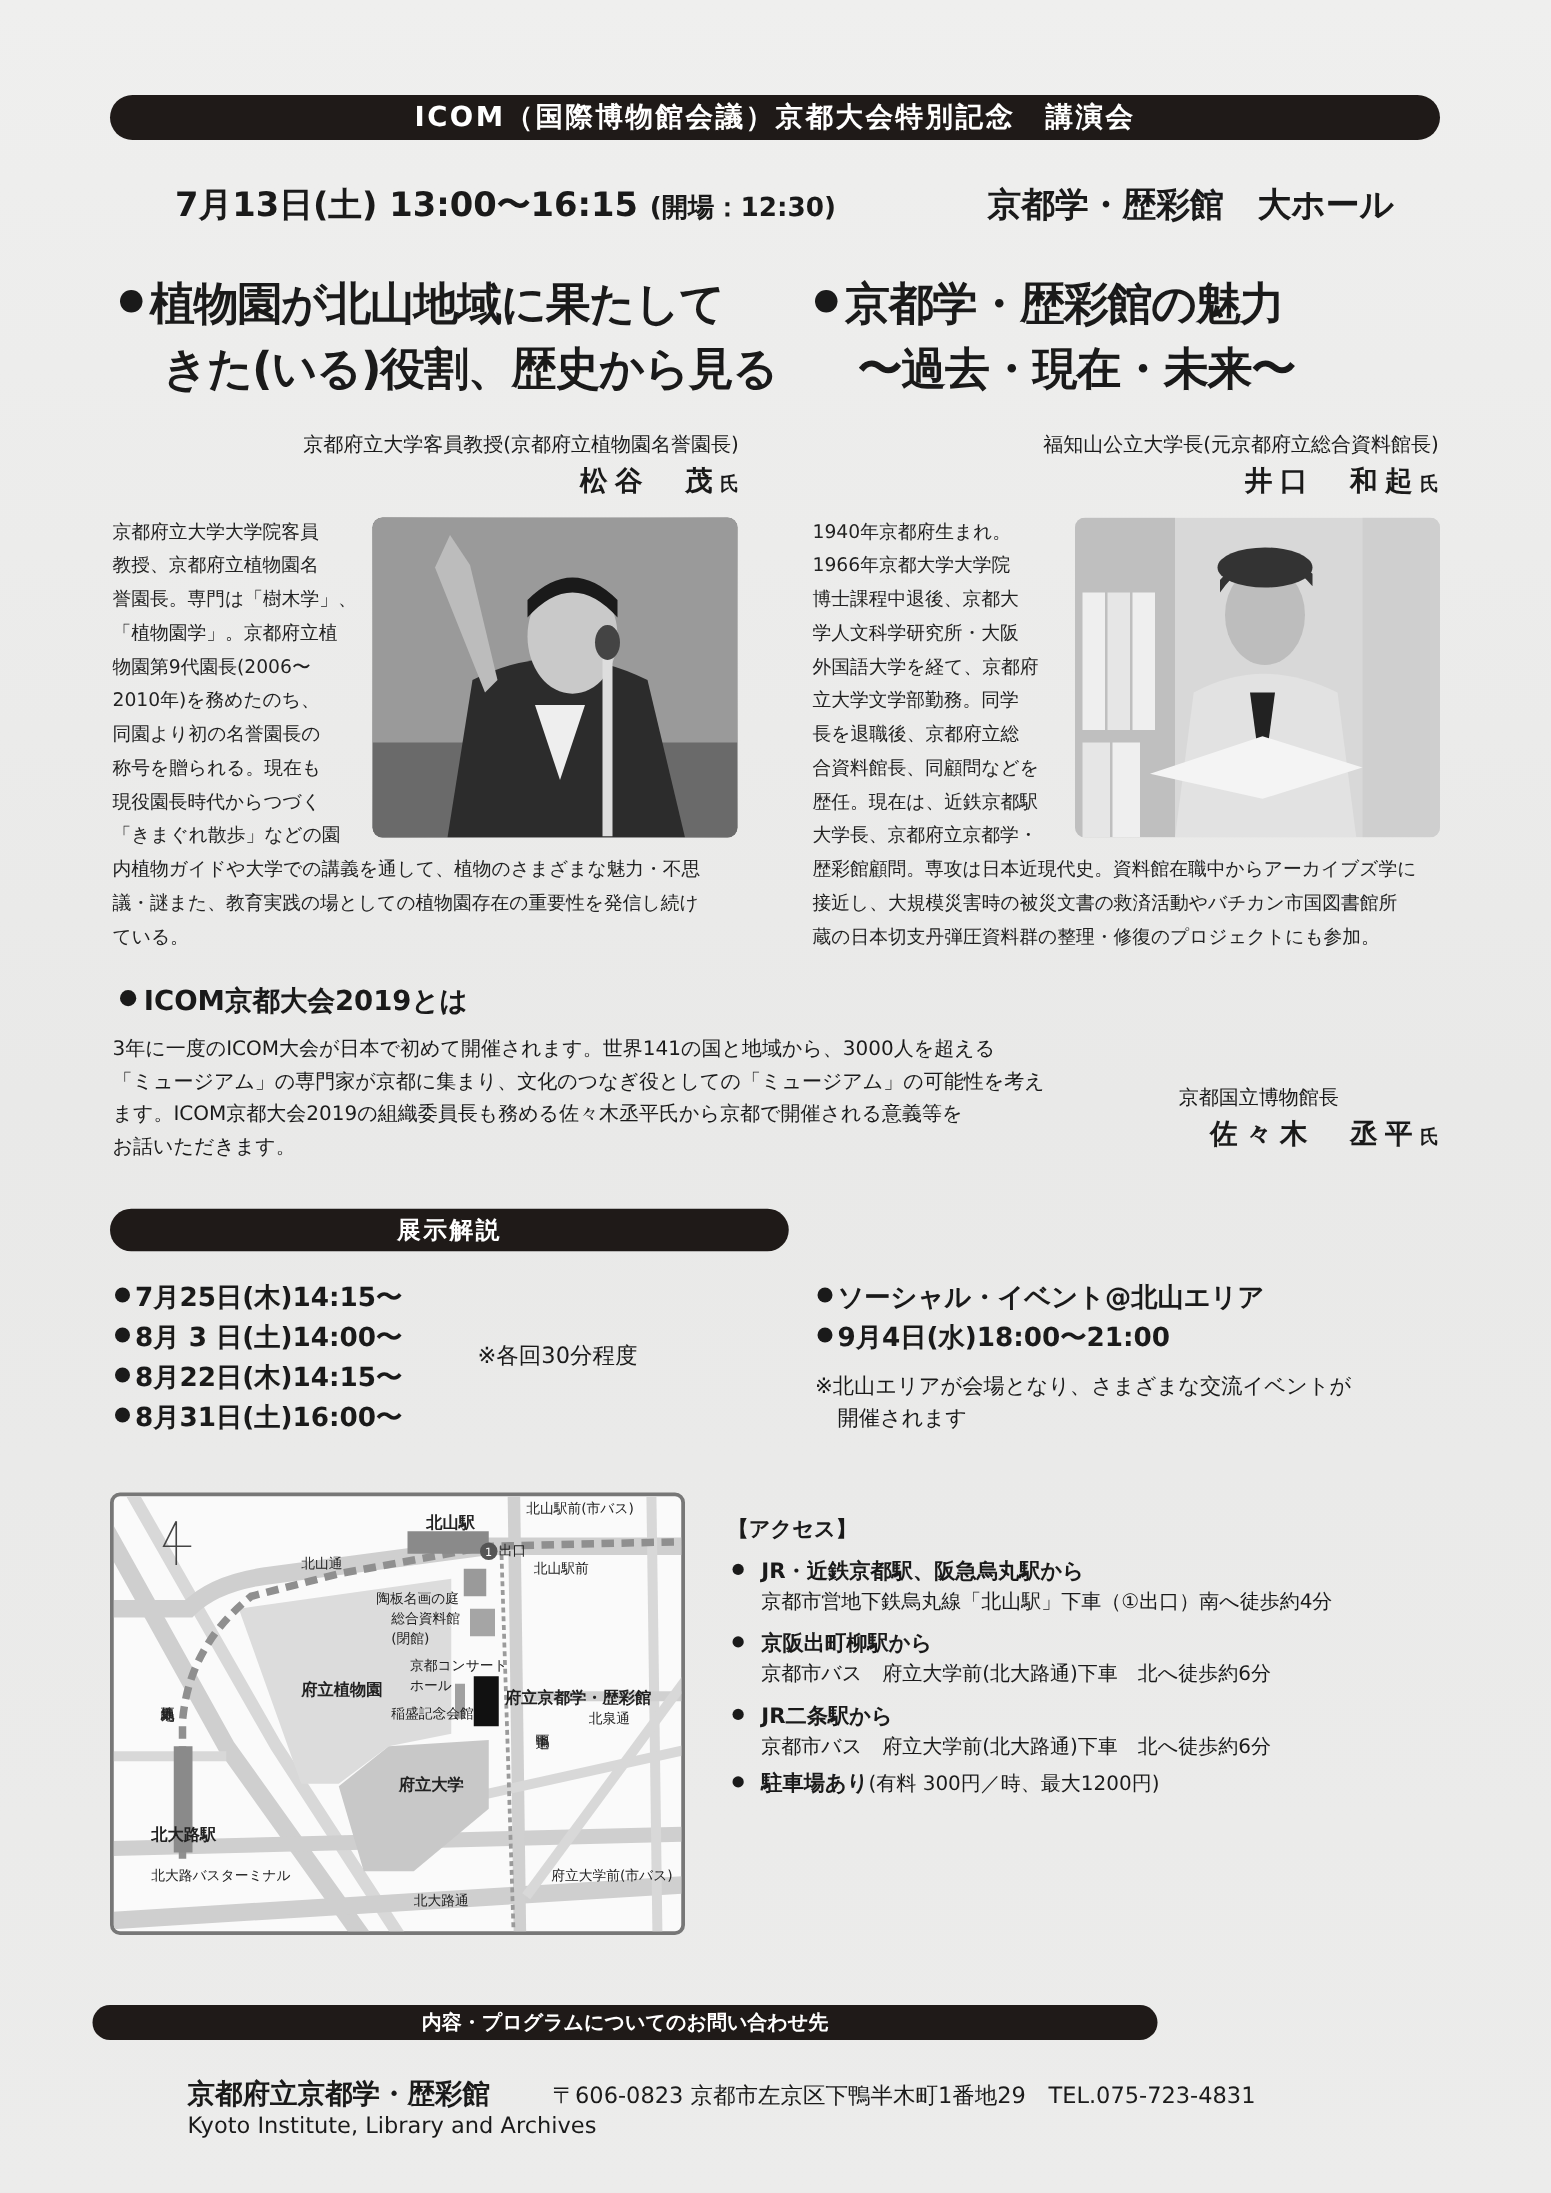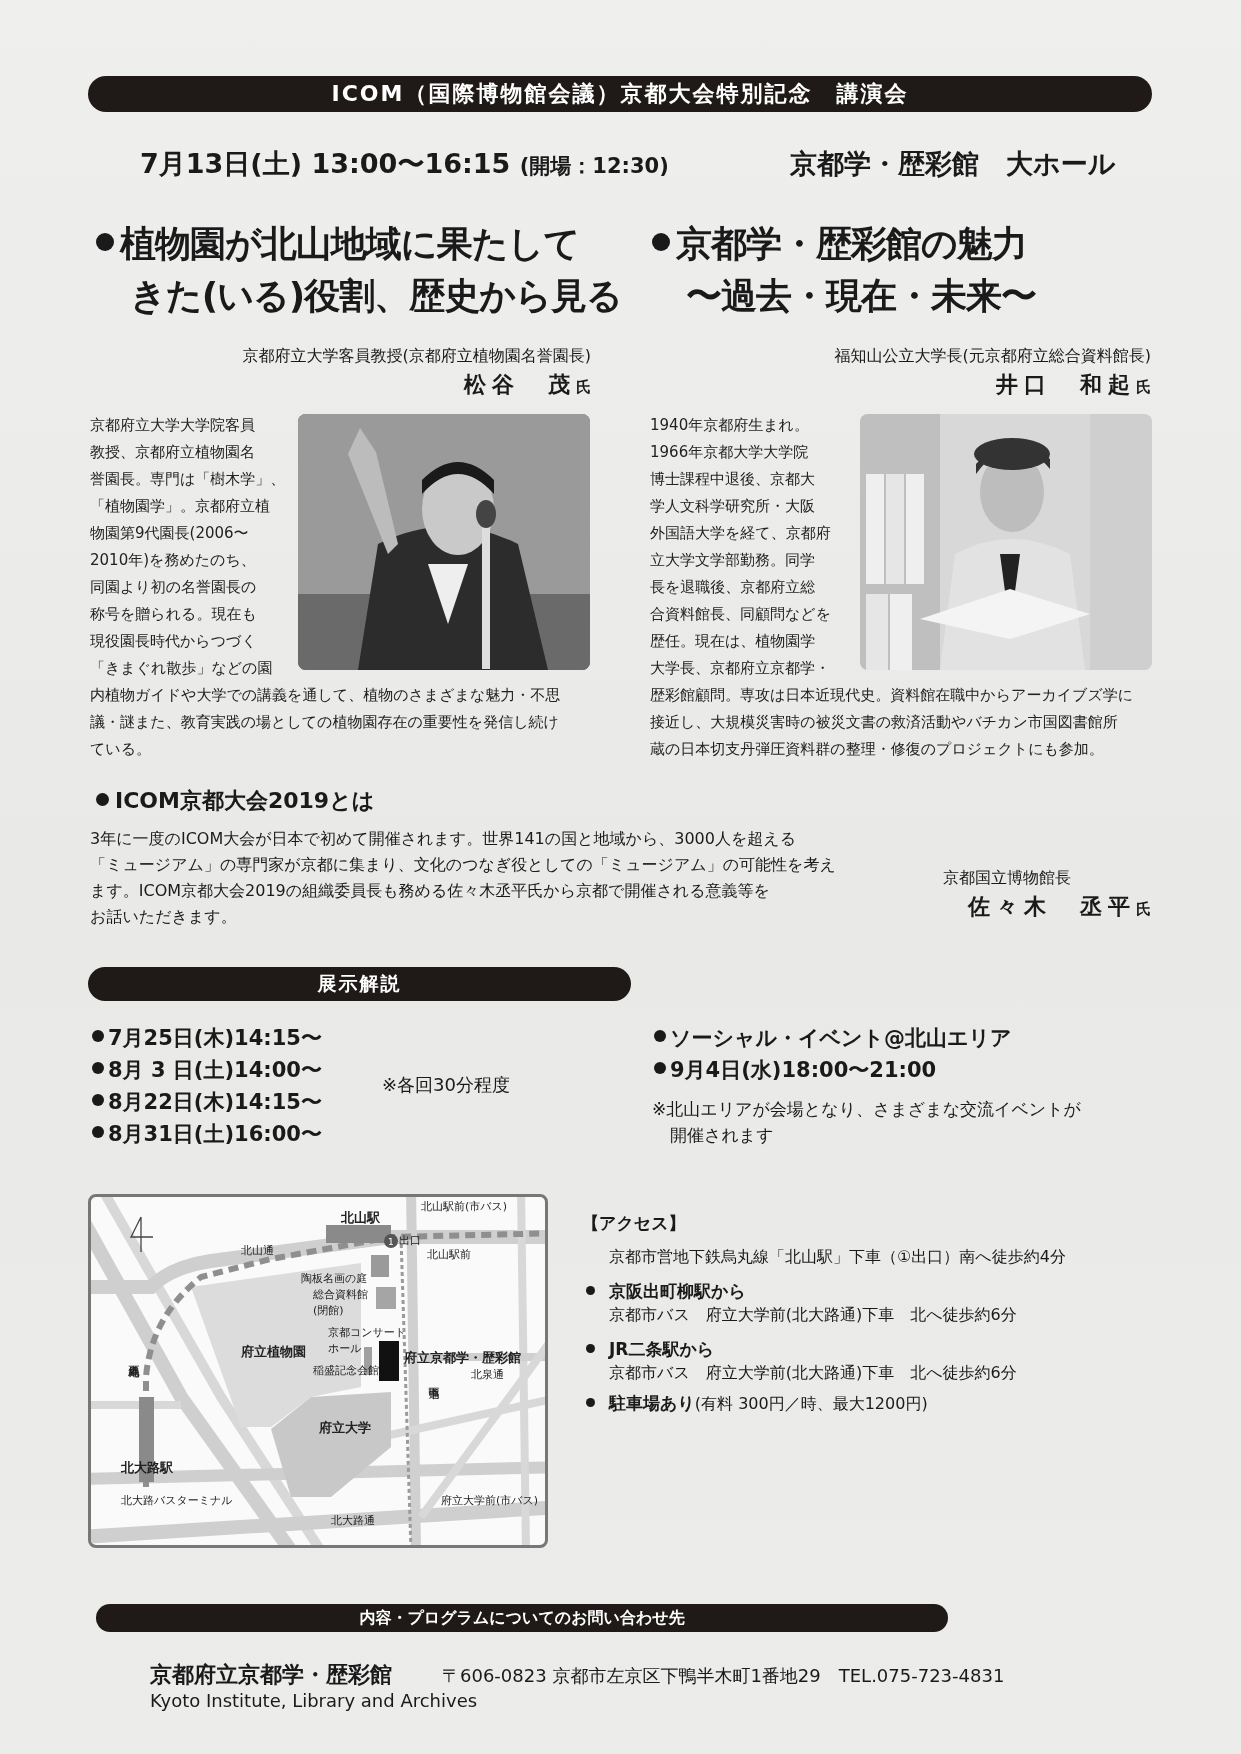--- a/index.html
+++ b/index.html
@@ -117,21 +117,21 @@
 
   <div class="abs bio" style="left:650px; top:412px; width:210px;">
     <div>1940年京都府生まれ。</div>
     <div>1966年京都大学大学院</div>
     <div>博士課程中退後、京都大</div>
     <div>学人文科学研究所・大阪</div>
     <div>外国語大学を経て、京都府</div>
     <div>立大学文学部勤務。同学</div>
     <div>長を退職後、京都府立総</div>
     <div>合資料館長、同顧問などを</div>
-    <div>歴任。現在は、植物園学</div>
+    <div>歴任。現在は、近鉄京都駅</div>
     <div>大学長、京都府立京都学・</div>
   </div>
   <div class="abs bio" style="left:650px; top:682px; width:510px;">
     <div>歴彩館顧問。専攻は日本近現代史。資料館在職中からアーカイブズ学に</div>
     <div>接近し、大規模災害時の被災文書の救済活動やバチカン市国図書館所</div>
     <div>蔵の日本切支丹弾圧資料群の整理・修復のプロジェクトにも参加。</div>
   </div>
 
   <div class="photo" style="left:860px; top:414px; width:292px; height:256px;" title="Speaker Iguchi holding book in archive stacks">
     <svg width="292" height="256" viewBox="0 0 292 256">
@@ -240,35 +240,36 @@
     <div class="mlabel b" style="left:228px; top:222px;">府立大学</div>
     <div class="mlabel b" style="left:30px; top:262px;">北大路駅</div>
     <div class="mlabel" style="left:30px; top:296px;">北大路バスターミナル</div>
     <div class="mlabel" style="left:350px; top:296px;">府立大学前(市バス)</div>
     <div class="mlabel" style="left:240px; top:316px;">北大路通</div>
   </div>
 
   <div class="abs" style="left:582px; top:1212px; width:580px;">
     <div class="access-title">【アクセス】</div>
     <div class="access" style="margin-top:10px;">
+      <div class="lead"><span class="dot"></span><span>JR・近鉄京都駅、阪急烏丸駅から</span></div>
       <div class="detail">京都市営地下鉄烏丸線「北山駅」下車（①出口）南へ徒歩約4分</div>
     </div>
     <div class="access" style="margin-top:10px;">
       <div class="lead"><span class="dot"></span><span>京阪出町柳駅から</span></div>
       <div class="detail">京都市バス　府立大学前(北大路通)下車　北へ徒歩約6分</div>
     </div>
     <div class="access" style="margin-top:10px;">
       <div class="lead"><span class="dot"></span><span>JR二条駅から</span></div>
       <div class="detail">京都市バス　府立大学前(北大路通)下車　北へ徒歩約6分</div>
     </div>
     <div class="access" style="margin-top:6px;">
       <span class="dot"></span><span class="lead">駐車場あり</span><span>(有料 300円／時、最大1200円)</span>
     </div>
   </div>
 
-  <div class="bar" style="left:96px; top:1604px; width:852px; height:28px; font-size:16px; letter-spacing:0;">
+  <div class="bar" style="left:74px; top:1604px; width:852px; height:28px; font-size:16px; letter-spacing:0;">
     <span>内容・プログラムについてのお問い合わせ先</span>
   </div>
   <div class="abs footer-name" style="left:150px; top:1660px;">京都府立京都学・歴彩館</div>
   <div class="abs footer-en" style="left:150px; top:1690px;">Kyoto Institute, Library and Archives</div>
   <div class="abs footer-addr" style="left:442px; top:1664px;">〒606-0823 京都市左京区下鴨半木町1番地29　TEL.075-723-4831</div>
 
 </div>
 
 </body></html>

